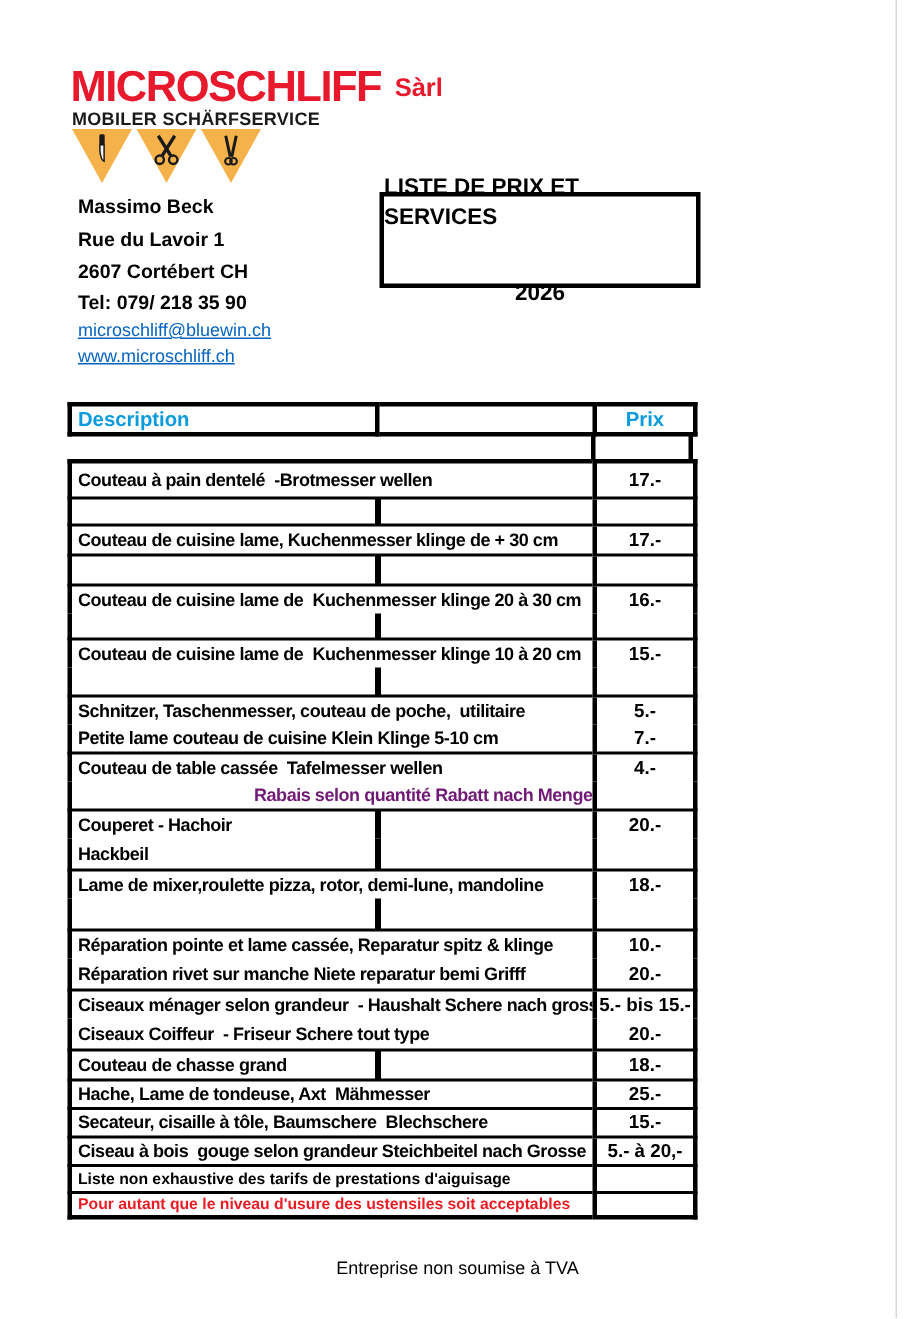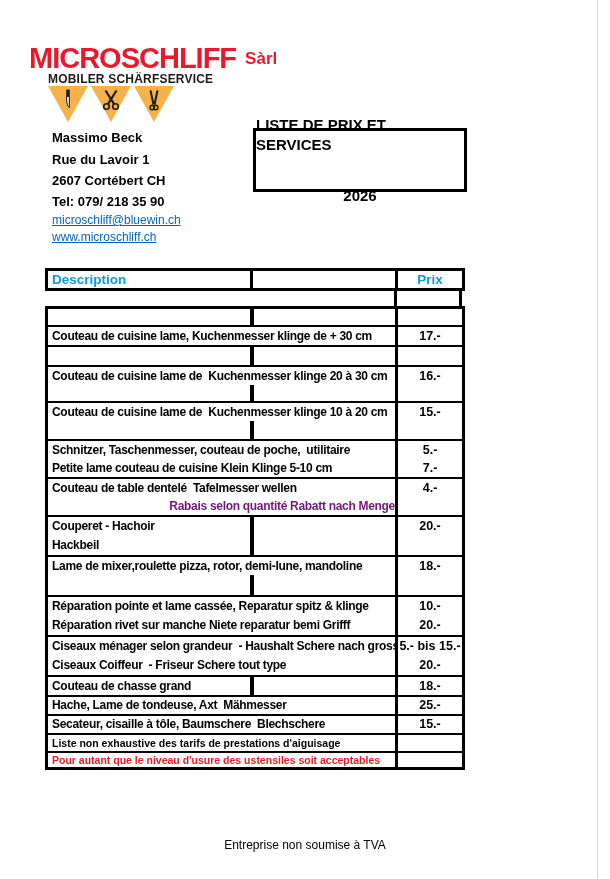--- a/index.html
+++ b/index.html
@@ -1,21 +1,21 @@
 <!DOCTYPE html>
 <html><head>
 <meta charset="utf-8">
 <style>
   html,body{margin:0;padding:0;background:#fff;}
   #page{position:relative;width:610px;height:879px;background:#fff;overflow:hidden;
         font-family:"Liberation Sans",sans-serif;color:#000;}
   .abs{position:absolute;}
 
   
-  #brand-row{left:29px;top:46px;display:flex;align-items:flex-start;text-align:center;}
+  #brand-row{left:47px;top:46px;display:flex;align-items:flex-start;text-align:center;}
   #brand{font-size:29px;font-weight:bold;letter-spacing:-1px;line-height:24px;}
   #brand-suffix{font-size:17px;font-weight:bold;margin-left:9px;margin-top:3px;}
   #tagline{left:48px;top:72px;font-size:12px;font-weight:bold;letter-spacing:.2px;color:#1a1a1a;}
   #triangles{left:48px;top:86px;display:flex;gap:3px;}
 
   
   .contact-line{left:52px;font-size:13px;}
   .bold{font-weight:bold;}
   a.doc-link{font-size:12px;text-decoration:underline;cursor:pointer;}
 
@@ -114,20 +114,24 @@
   <div class="abs" id="connector"></div>
 
   <div class="abs" id="price-table">
     <table>
       <colgroup>
           <col style="width:205px">
           <col style="width:145px">
           <col style="width:67px">
         </colgroup>
       <tbody>
+          <tr class="block-end" style="height: 24px;">
+            <td class="desc" colspan="2">Couteau à pain dentelé  -Brotmesser wellen</td>
+            <td class="prix">17.-</td>
+          </tr>
           <tr class="block-end" style="height: 18px;">
             <td class="desc divided"></td>
             <td></td>
             <td class="prix"></td>
           </tr>
           <tr class="block-end" style="height: 20px;">
             <td class="desc" colspan="2">Couteau de cuisine lame, Kuchenmesser klinge de + 30 cm</td>
             <td class="prix">17.-</td>
           </tr>
           <tr class="block-end" style="height: 20px;">
@@ -155,21 +159,21 @@
           </tr>
           <tr style="height: 19px;">
             <td class="desc" colspan="2">Schnitzer, Taschenmesser, couteau de poche,  utilitaire</td>
             <td class="prix">5.-</td>
           </tr>
           <tr class="block-end" style="height: 19px;">
             <td class="desc" colspan="2">Petite lame couteau de cuisine Klein Klinge 5-10 cm</td>
             <td class="prix">7.-</td>
           </tr>
           <tr style="height: 19px;">
-            <td class="desc" colspan="2">Couteau de table dentelé  Tafelmesser wellen</td>
+            <td class="desc" colspan="2">Couteau de table cassée  Tafelmesser wellen</td>
             <td class="prix">4.-</td>
           </tr>
           <tr class="block-end" style="height: 19px;">
             <td class="desc" colspan="2" style="color: #701a75; text-align: right;">Rabais selon quantité Rabatt nach Menge</td>
             <td class="prix"></td>
           </tr>
           <tr style="height: 19px;">
             <td class="desc divided">Couperet - Hachoir</td>
             <td></td>
             <td class="prix">20.-</td>
@@ -209,20 +213,24 @@
             <td></td>
             <td class="prix">18.-</td>
           </tr>
           <tr class="block-end" style="height: 19px;">
             <td class="desc" colspan="2">Hache, Lame de tondeuse, Axt  Mähmesser</td>
             <td class="prix">25.-</td>
           </tr>
           <tr class="block-end" style="height: 19px;">
             <td class="desc" colspan="2">Secateur, cisaille à tôle, Baumschere  Blechschere</td>
             <td class="prix">15.-</td>
+          </tr>
+          <tr class="block-end" style="height: 19px;">
+            <td class="desc" colspan="2">Ciseau à bois  gouge selon grandeur Steichbeitel nach Grosse</td>
+            <td class="prix">5.- à 20,-</td>
           </tr>
           <tr class="block-end" style="height: 18px;">
             <td class="desc small" colspan="2">Liste non exhaustive des tarifs de prestations d'aiguisage</td>
             <td class="prix"></td>
           </tr>
           <tr style="height: 17px;">
             <td class="desc small" colspan="2" style="color: rgb(235, 28, 36);">Pour autant que le niveau d'usure des ustensiles soit acceptables</td>
             <td class="prix"></td>
           </tr>
         </tbody>

